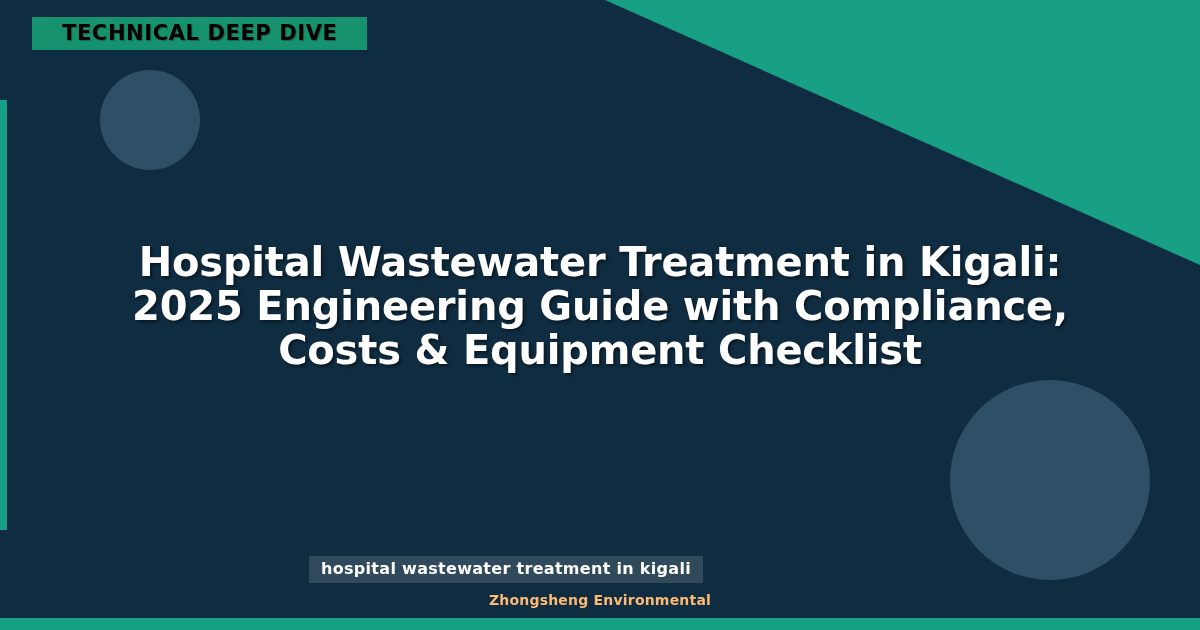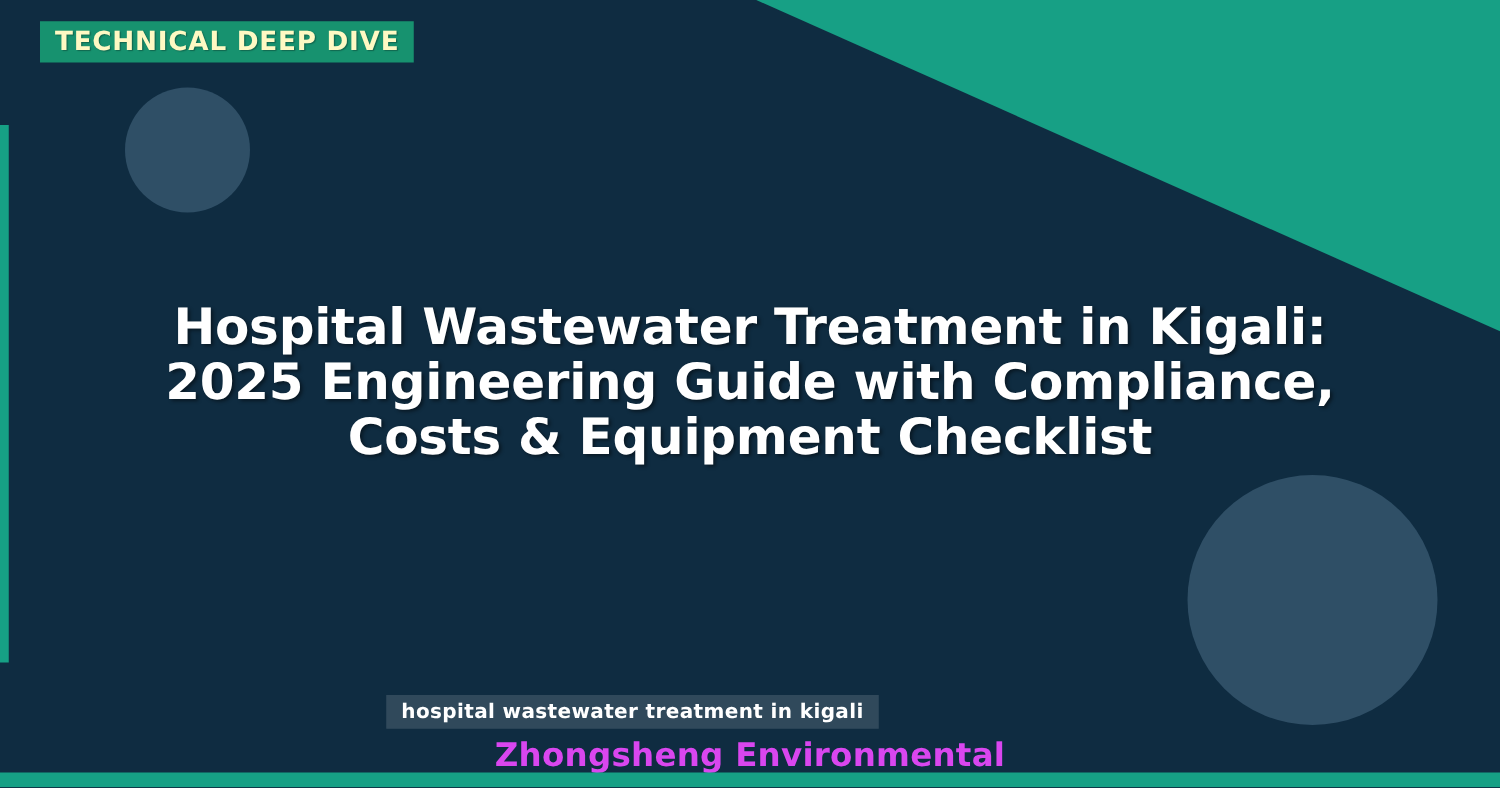--- a/index.html
+++ b/index.html
@@ -71,23 +71,23 @@
     height: 12px;
     background: #16a085;
   }
 
   
   #category-badge {
     position: absolute;
     left: 32px;
     top: 17px;
     height: 33px;
-    padding: 0 12px;
+    padding: 0 30px;
     background: #17926f;
-    color: #fef9c3;
+    color: #000000;
     font-size: 21px;
     font-weight: bold;
     letter-spacing: 0.6px;
     line-height: 33px;
     white-space: nowrap;
     text-shadow: 1px 1px 1px rgba(0,0,0,0.30);
   }
 
   
   #headline {
@@ -126,22 +126,22 @@
   
   #brand-wrap {
     position: absolute;
     left: 0;
     top: 590px;
     width: 1200px;
     text-align: center;
   }
   #brand-name {
     display: inline-block;
-    color: #d946ef;
-    font-size: 26px;
+    color: #fdba74;
+    font-size: 14px;
     font-weight: bold;
     letter-spacing: 0.2px;
   }
 </style>
 </head>
 <body>
 
 <div id="canvas">
 
   <svg id="diagonal-wedge" viewBox="0 0 1200 630" width="1200" height="630" aria-hidden="true">

